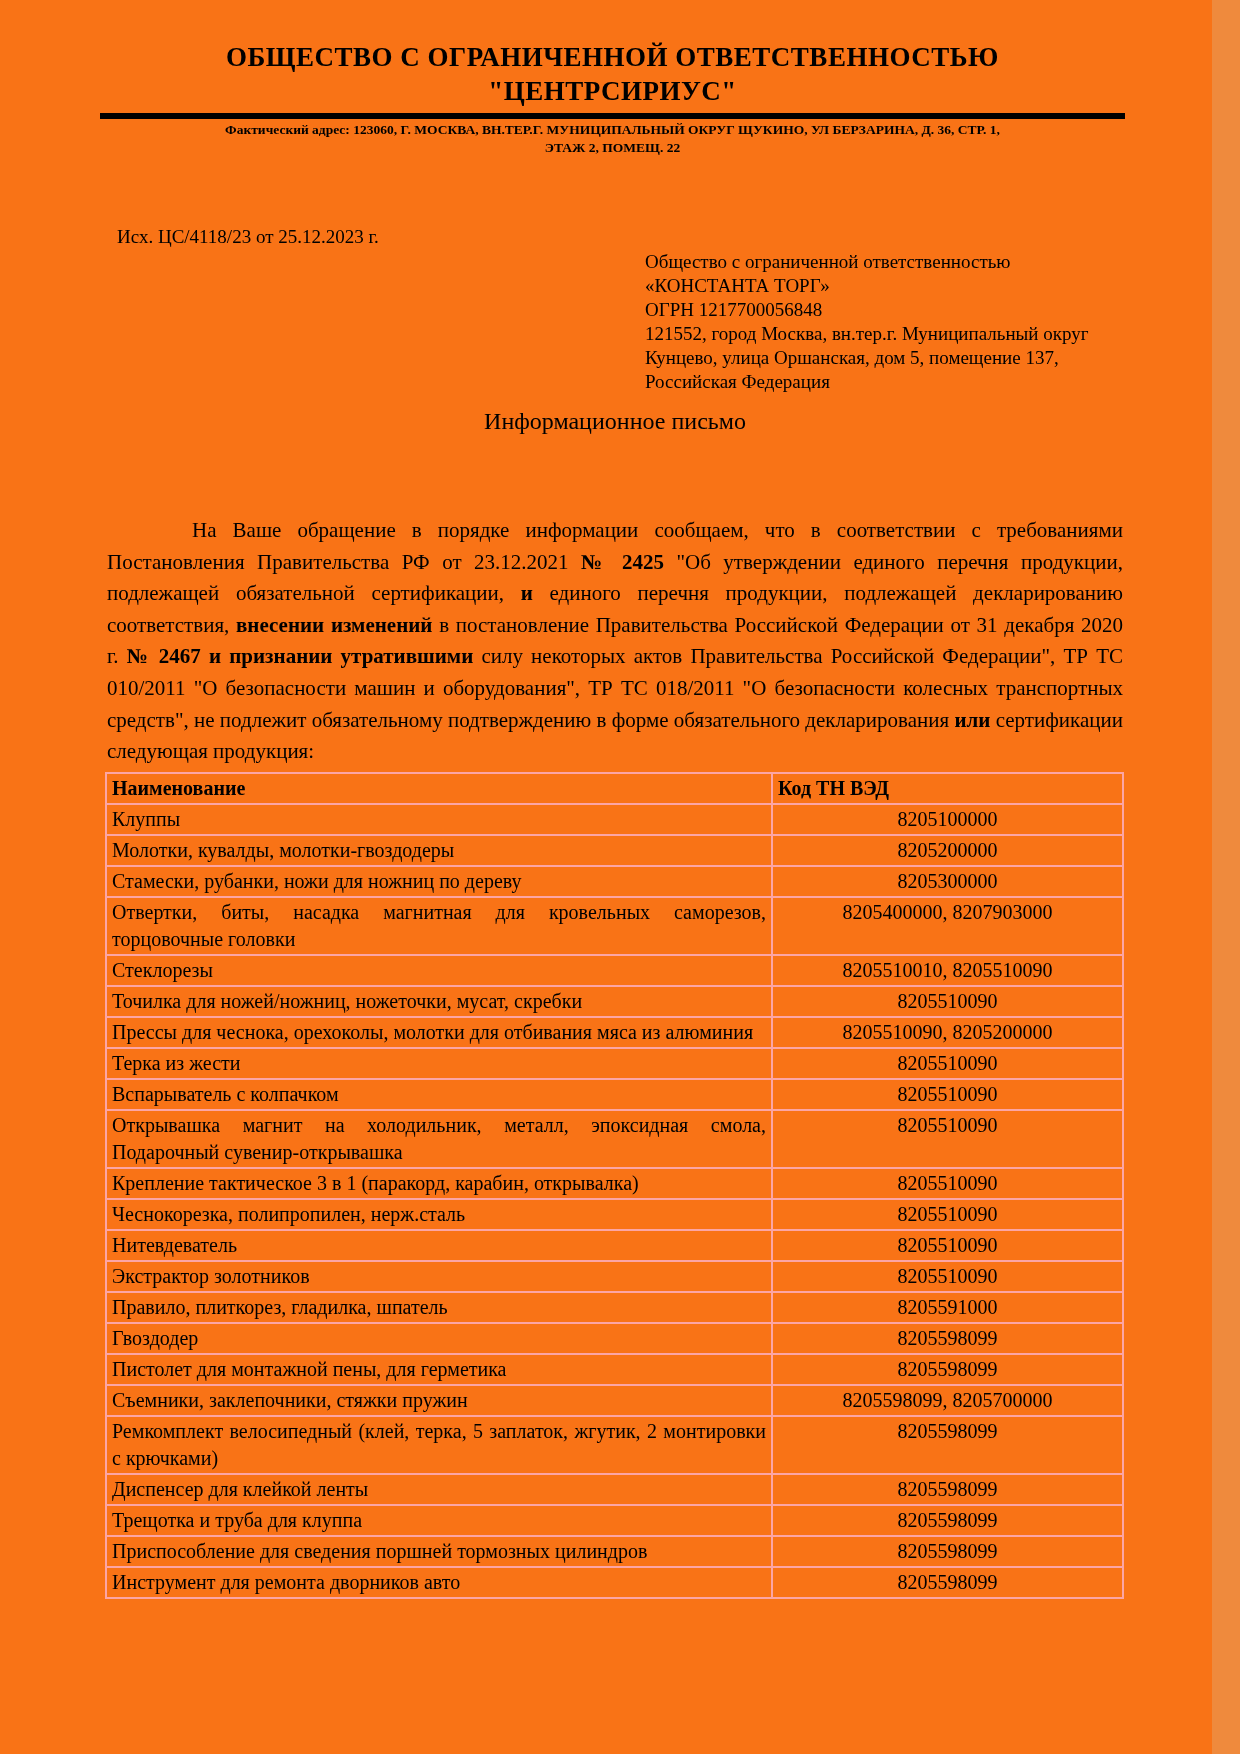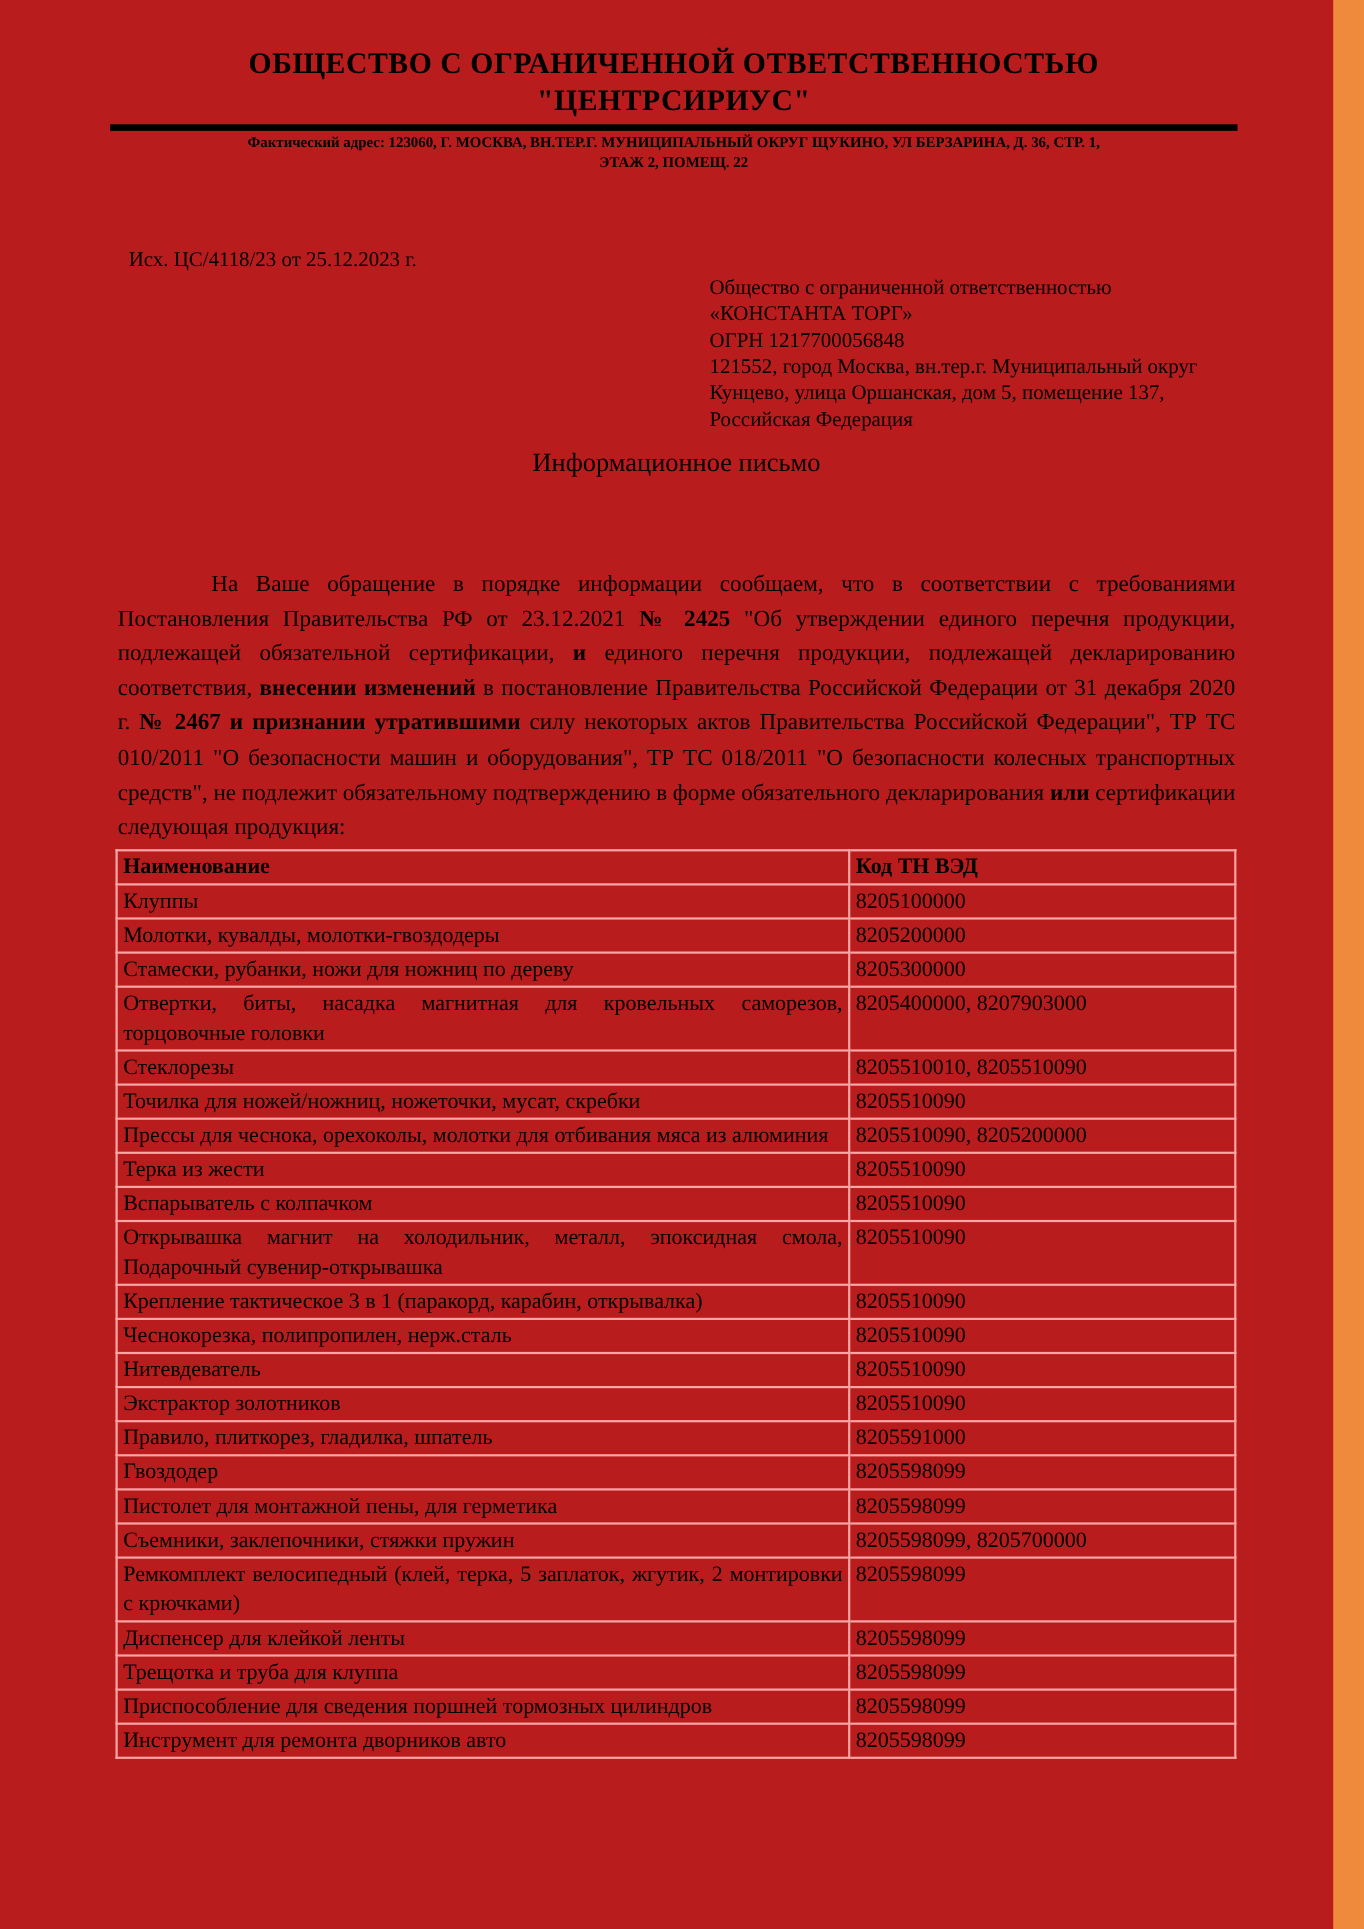--- a/index.html
+++ b/index.html
@@ -1,17 +1,17 @@
 <!DOCTYPE html>
 <html><head>
 <meta charset="utf-8">
 <style>
   html,body{margin:0;padding:0;background:#888;}
   .page{
-    position:relative;width:1240px;height:1754px;background:#b91c1c;
+    position:relative;width:1240px;height:1754px;background:#f97316;
     font-family:"Liberation Serif","DejaVu Serif",serif;color:#000;overflow:hidden;
     margin:0 auto;
   }
   .accent-stripe{position:absolute;top:0;right:0;width:28px;height:1754px;}
   .letterhead{position:absolute;left:100px;top:40px;width:1025px;text-align:center;}
   .company-line{font-weight:bold;font-size:27px;line-height:34px;letter-spacing:0.5px;}
   .header-rule{height:6px;background:#000;margin-top:5px;}
   .addr-line{font-weight:bold;font-size:13.5px;line-height:18px;text-align:center;}
   .addr-line.first{margin-top:2px;}
   .ref-line{position:absolute;left:117px;top:226px;font-size:19px;}
@@ -25,21 +25,21 @@
   table.products{
     position:absolute;left:105px;top:772px;width:1017px;
     border-collapse:collapse;font-size:20px;table-layout:fixed;
   }
   .products th,.products td{
     border:2px solid #fca5a5;padding:1px 5px;vertical-align:top;line-height:27px;
     overflow:hidden;
   }
   .products th{font-weight:bold;text-align:left;}
   .products td.name{text-align:justify;}
-  .products td.code{text-align:left;}
+  .products td.code{text-align:center;}
   .col-name{width:666px;}
   .col-code{width:351px;}
 </style>
 </head>
 <body>
 
 <div class="page">
 
   <div class="accent-stripe" style="background: rgb(239, 138, 61);"></div>
 

